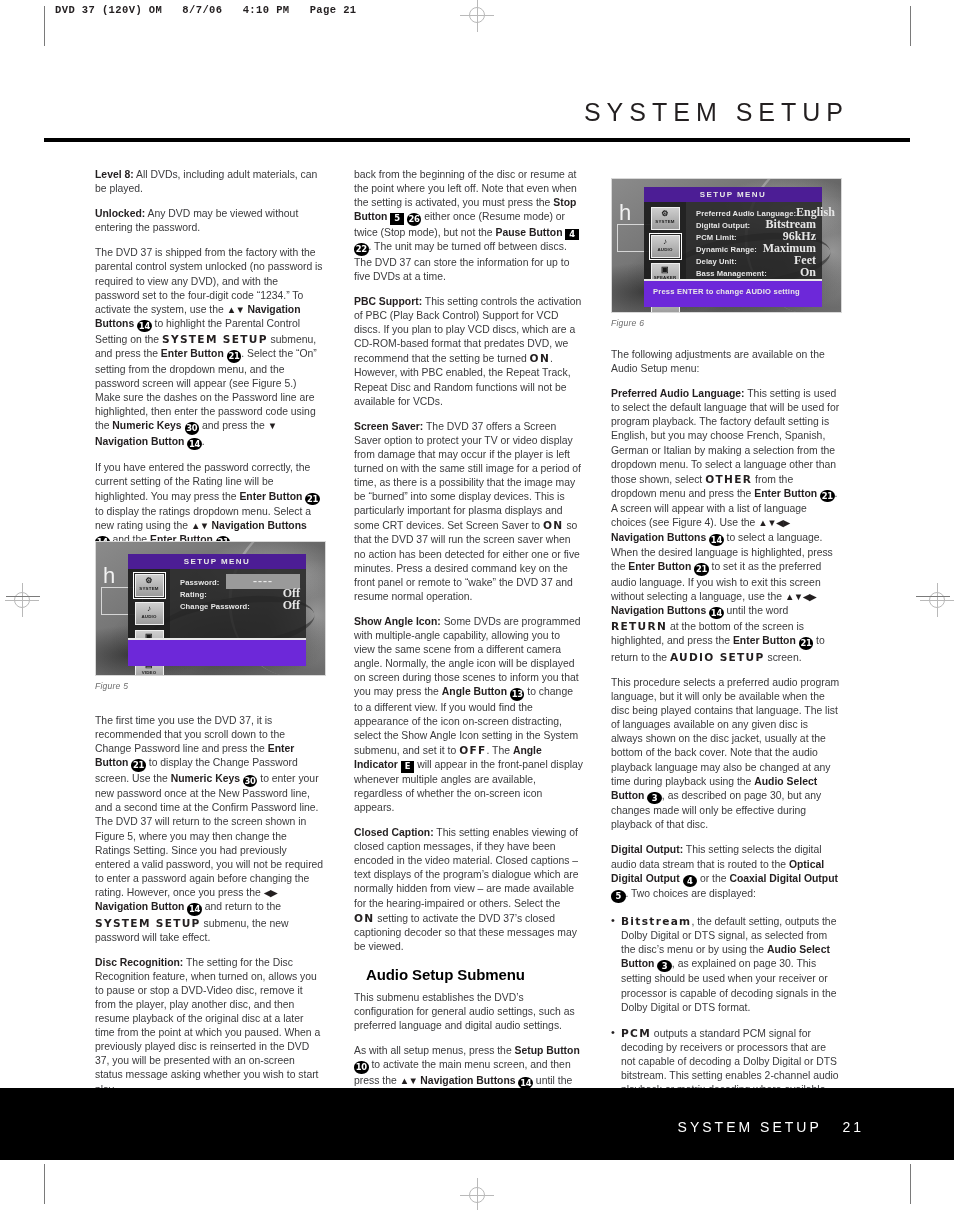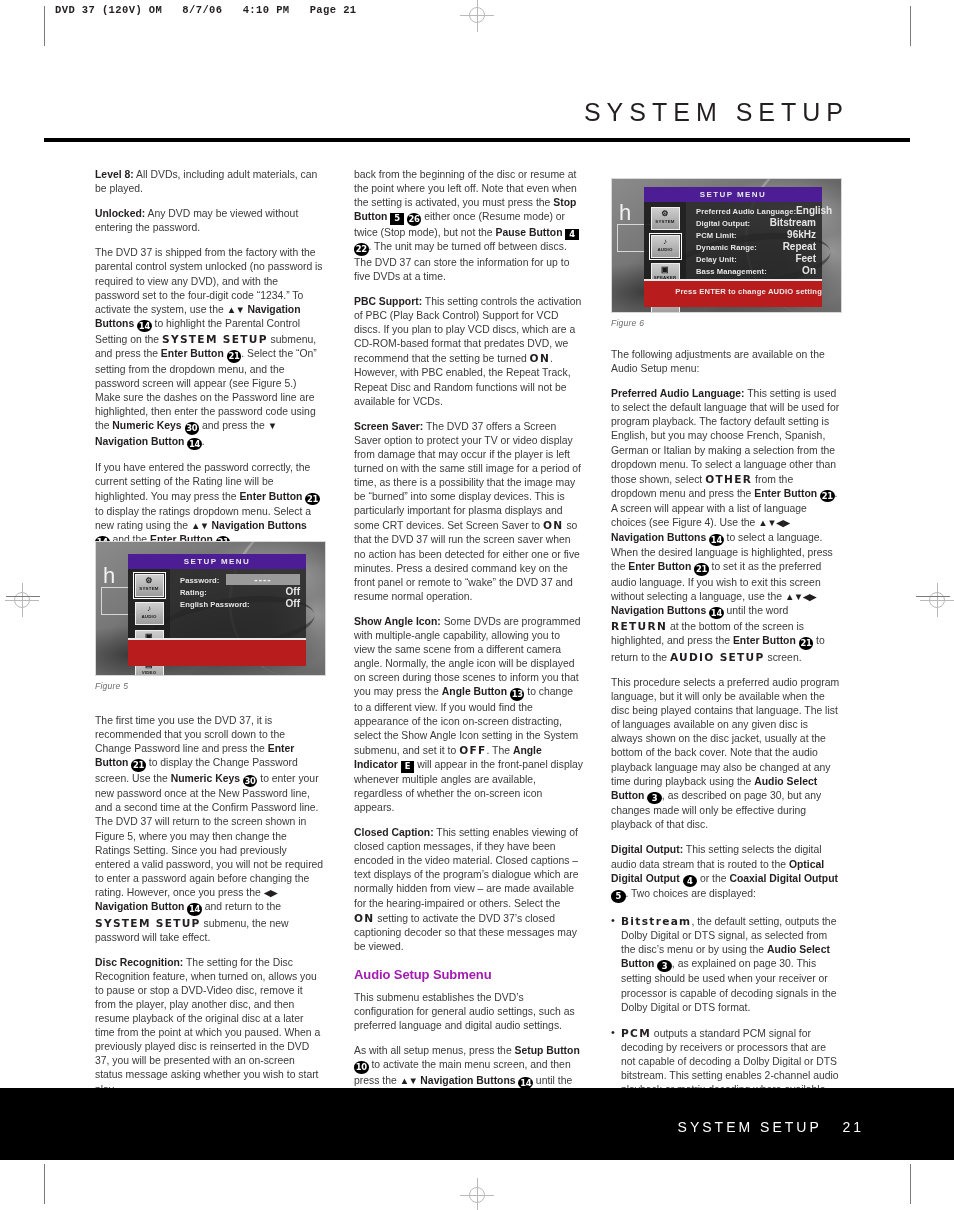--- a/index.html
+++ b/index.html
@@ -53,21 +53,21 @@
   .col-2{left:354px;}
   .col-3{left:611px;}
   .col p{margin:0 0 11px 0;text-align:left;}
   b, .b{font-weight:bold;color:#231f20;}
   
   .osd{
     font-family:"DejaVu Sans", sans-serif;font-weight:bold;
     letter-spacing:1.3px;color:#231f20;font-size:10.6px;
   }
   h2.sub{
-    font-size:13px;font-weight:bold;color:#a21caf;margin:14px 0 9px 0;
+    font-size:15px;font-weight:bold;color:#000000;margin:14px 0 9px 12px;
     letter-spacing:-0.1px;
   }
 
   
   .badge-c{
     display:inline-block;min-width:12.5px;height:12.5px;line-height:12.5px;
     border-radius:50%;background:#000;color:#fff;text-align:center;
     font-size:8.4px;font-weight:bold;vertical-align:-2px;padding:0 1px;
     font-family:"DejaVu Sans", sans-serif;letter-spacing:-0.3px;
   }
@@ -142,28 +142,27 @@
   .osd-ico .gl{display:block;font-size:8px;line-height:10px;margin-top:1px;}
   .osd-ico .nm{display:block;line-height:5px;}
   .osd-ico.sel{outline:1.4px solid #ffffff;outline-offset:1px;}
   .osd-rows{position:absolute;left:52px;right:6px;top:20px;}
   .osd-row{display:flex;justify-content:space-between;align-items:baseline;height:12px;}
   .osd-lab{
     color:#e6e6e6;font-size:7.6px;font-weight:bold;letter-spacing:.1px;
     font-family:"Liberation Sans", sans-serif;white-space:nowrap;
   }
   .osd-val{
-    color:#e6e6e6;font-size:10px;font-weight:bold;
-    font-family:Liberation Sans, sans-serif;white-space:nowrap;
+    color:#e6e6e6;font-size:12px;font-weight:bold;
+    font-family:Liberation Serif, serif;white-space:nowrap;
   }
   .osd-val.hl{background:#9a9a9a;color:#ededed;min-width:74px;text-align:center;letter-spacing:1px;}
   .osd-foot{
-    position:absolute;left:0;right:0;bottom:0;height:26px;background:#b91c1c;
+    position:absolute;left:0;right:0;bottom:0;height:26px;background:#6d28d9;
     border-top:2px solid #e9e9e9;
-    text-align:right;
   }
   .osd-foot span{
     display:block;padding:6px 0 0 9px;color:#e8e8e8;font-size:7.6px;font-weight:bold;
     letter-spacing:.2px;font-family:"Liberation Sans", sans-serif;
   }
 </style>
 </head>
 <body>
 
 <div class="reg reg-top">
@@ -236,21 +235,21 @@
       <div class="osd-rows">
         <div class="osd-row">
             <span class="osd-lab">Password:</span>
             <span class="osd-val hl">----</span>
           </div>
         <div class="osd-row">
             <span class="osd-lab">Rating:</span>
             <span class="osd-val">Off</span>
           </div>
         <div class="osd-row">
-            <span class="osd-lab">English Password:</span>
+            <span class="osd-lab">Change Password:</span>
             <span class="osd-val">Off</span>
           </div>
       </div>
       <div class="osd-foot">
           <span></span>
         </div>
     </div>
   </div>
   <div class="fig-cap">Figure 5</div>
 </div>
@@ -312,21 +311,21 @@
         <div class="osd-row">
             <span class="osd-lab">Digital Output:</span>
             <span class="osd-val">Bitstream</span>
           </div>
         <div class="osd-row">
             <span class="osd-lab">PCM Limit:</span>
             <span class="osd-val">96kHz</span>
           </div>
         <div class="osd-row">
             <span class="osd-lab">Dynamic Range:</span>
-            <span class="osd-val">Repeat</span>
+            <span class="osd-val">Maximum</span>
           </div>
         <div class="osd-row">
             <span class="osd-lab">Delay Unit:</span>
             <span class="osd-val">Feet</span>
           </div>
         <div class="osd-row">
             <span class="osd-lab">Bass Management:</span>
             <span class="osd-val">On</span>
           </div>
       </div>

